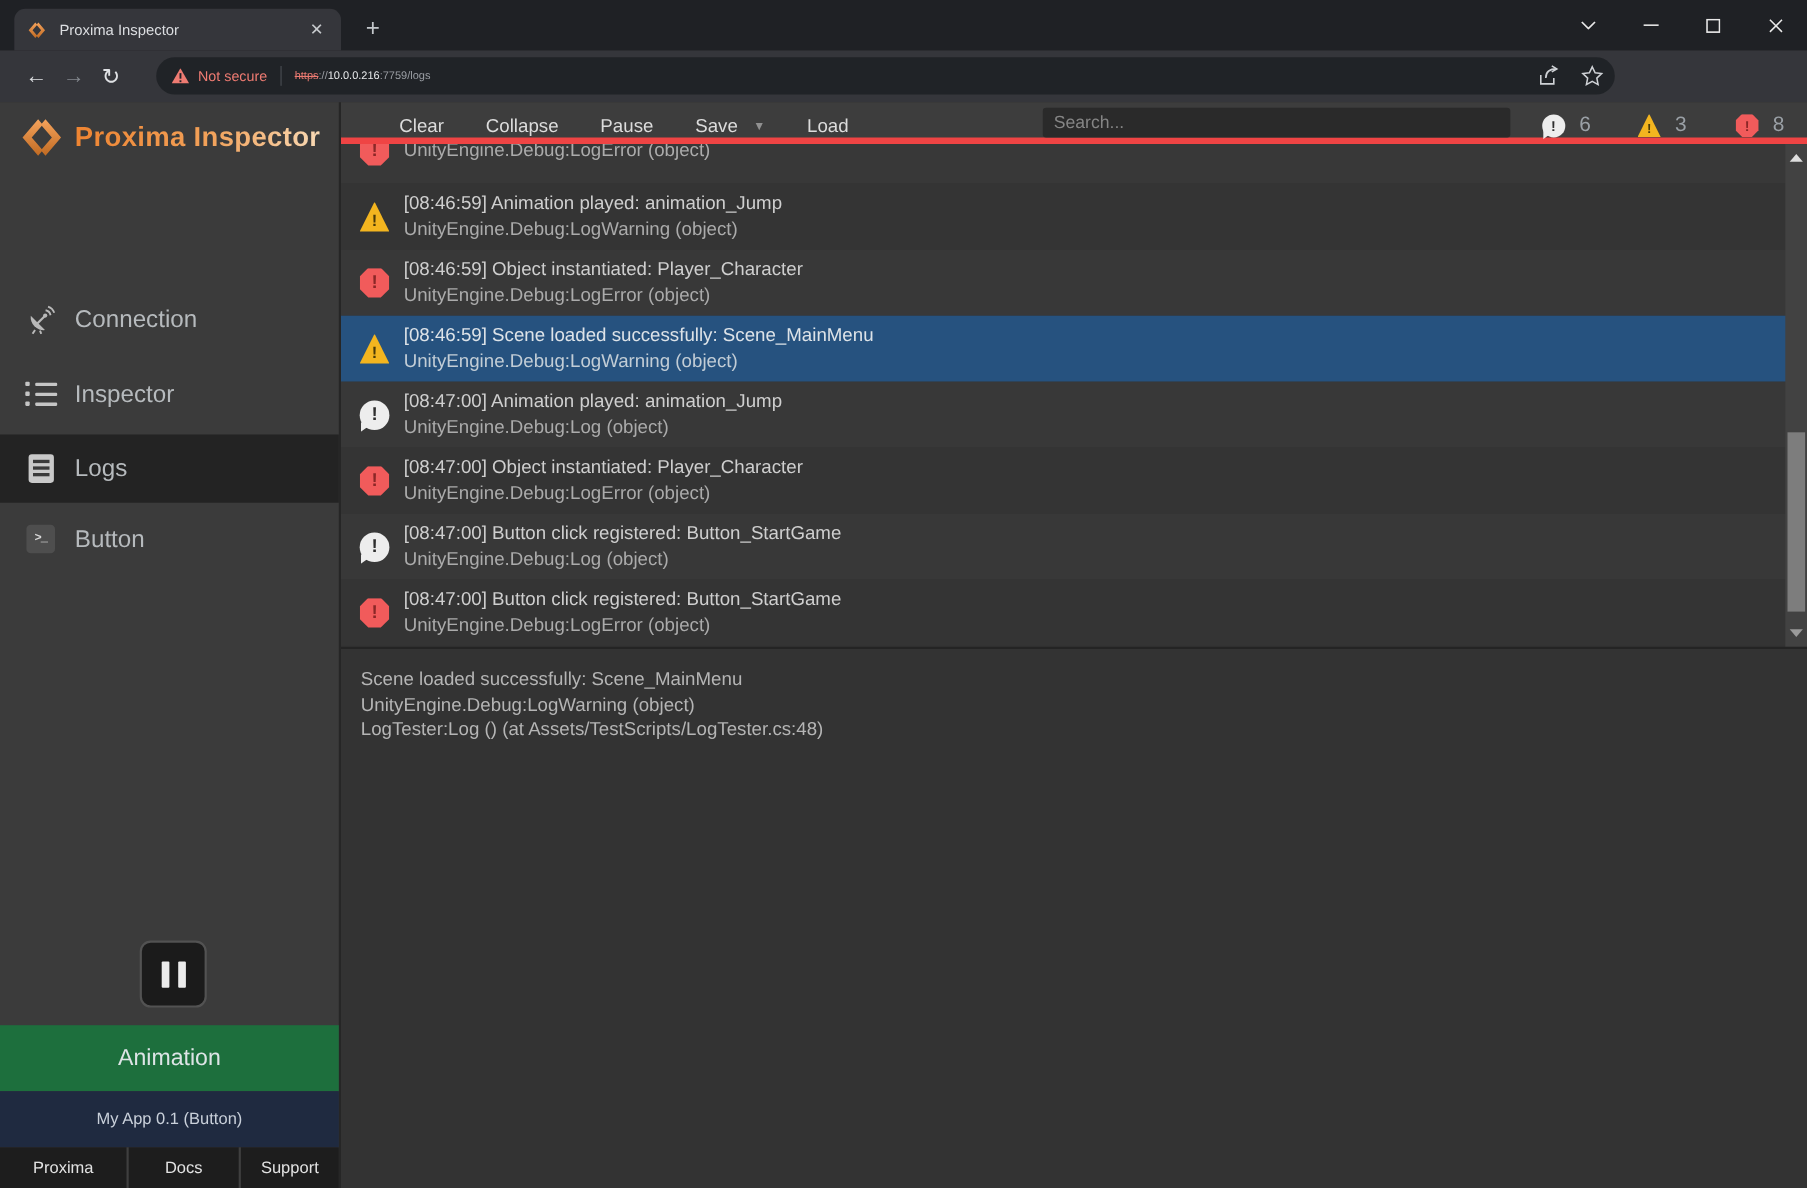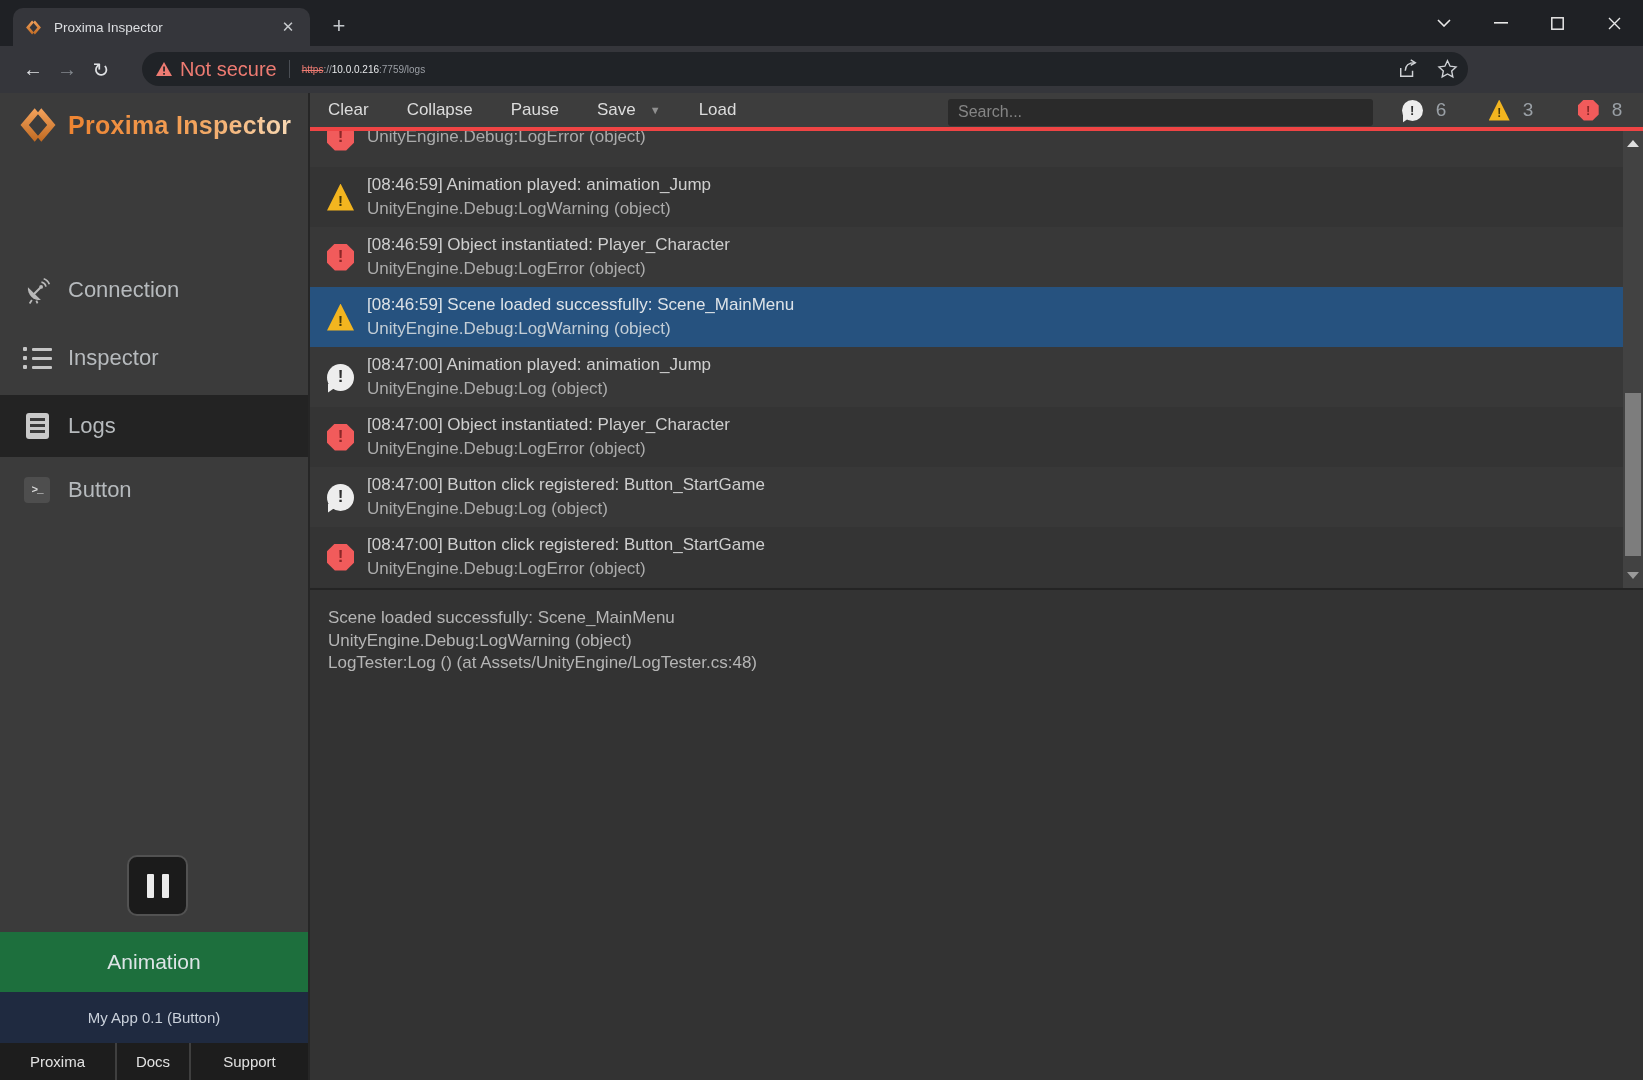--- a/index.html
+++ b/index.html
@@ -20,21 +20,21 @@
   .win-btn { width:57px; height:46px; display:flex; align-items:center; justify-content:center; color:#e8e8e8; }
 
   .chrome-toolbar { position:absolute; left:0; top:46px; width:1643px; height:47px; background:#35363b;
                     display:flex; align-items:center; }
   .nav-ico { width:34px; height:34px; display:flex; align-items:center; justify-content:center;
              font-size:20px; color:#dfe1e4; }
   .nav-ico.fwd { color:#84898f; }
   .omnibox { position:absolute; left:142px; top:6px; width:1326px; height:34px; border-radius:17px;
              background:#202327; display:flex; align-items:center; padding:0 10px 0 14px; }
   .omni-warn { margin-right:8px; }
-  .not-secure { color:#ee7b72; font-size:20px; margin-right:12px; }
+  .not-secure { color:#ee7b72; font-size:13px; margin-right:12px; }
   .omni-div { width:1px; height:18px; background:#4a4e54; margin-right:12px; }
   .url { font-size:10px; white-space:nowrap; flex:1; }
   .url .scheme { color:#ee7b72; text-decoration:line-through; }
   .url .dim { color:#9b9fa5; }
   .url .host { color:#e7e9eb; }
   .omni-actions { display:flex; align-items:center; gap:18px; margin-left:auto; }
   .ext-row { position:absolute; right:0; top:46px; height:47px; display:flex; align-items:center; gap:10px; padding-right:12px; }
   .ext-ico { width:30px; height:30px; display:flex; align-items:center; justify-content:center; }
   .avatar-circle { width:30px; height:30px; border-radius:50%; background:#262d36; display:flex;
                    align-items:center; justify-content:center; }
@@ -70,26 +70,26 @@
   .pause-btn { position:absolute; left:127px; top:762px; width:61px; height:61px; background:#1b1b1b;
                border:2px solid #525252; border-radius:10px; display:flex; align-items:center;
                justify-content:center; gap:8px; }
   .pause-btn i { width:7px; height:24px; background:#ececec; border-radius:1px; }
   .connected-bar { position:absolute; left:0; top:839px; width:100%; height:60px; background:#1d6f3d;
                    display:flex; align-items:center; justify-content:center; color:#dde4e6; font-size:21px; }
   .app-bar { position:absolute; left:0; top:899px; width:100%; height:51px; background:#1f2a40;
              display:flex; align-items:center; justify-content:center; color:#c9d0da; font-size:15px; }
   .side-footer { position:absolute; left:0; top:950px; width:100%; height:37px; background:#1d1d1d; display:flex; }
   .side-footer .cell { display:flex; align-items:center; justify-content:center; color:#e2e2e2; font-size:15px; }
-  .side-footer .c1 { width:115px; } .side-footer .c2 { width:72px;border-radius:12px; } .side-footer .c3 { flex:1; }
+  .side-footer .c1 { width:115px; } .side-footer .c2 { width:100px;border-radius:12px; } .side-footer .c3 { flex:1; }
   .side-footer .vdiv { width:2px; background:#3f3f3f; }
 
   
   .logtoolbar { position:absolute; left:0; top:0; width:100%; height:38px; background:#3d3d3d;
-                border-bottom:4px solid #ef4444; display:flex; align-items:center; }
+                border-bottom:6px solid #ef4444; display:flex; align-items:flex-end;padding-left:35px; }
   .tb-btn { display:flex; align-items:center; justify-content:center; padding:0 18px; color:#dcdcdc;
             font-size:17px; white-space:nowrap; }
   .tb-div { width:2px; background:#262626; }
   .save-caret { font-size:11px; color:#909090; margin-left:14px; }
   .tb-spacer { flex:1; }
   .search-input { width:425px; height:27px; margin:4px 8px 0 0; background:#2a2a2a; border:none; border-radius:3px;
                   color:#c9c9c9; font-size:16px; padding:0 10px; font-family:"Liberation Sans",sans-serif; outline:none; }
   .search-input::placeholder { color:#858585; }
   .count-cell { display:flex; align-items:center; justify-content:center; gap:13px; color:#9aa0a6; font-size:19px; }
   .cc-info { width:82px; } .cc-warn { width:88px; } .cc-err { width:86px; }
@@ -434,18 +434,18 @@
 
       <div class="vscroll">
         <span class="vs-up"></span>
         <span class="vs-thumb"></span>
         <span class="vs-down"></span>
       </div>
 
       <div class="detail">
         <div>Scene loaded successfully: Scene_MainMenu</div>
         <div>UnityEngine.Debug:LogWarning (object)</div>
-        <div>LogTester:Log () (at Assets/UnityEngine/LogTester.cs:48)</div>
+        <div>LogTester:Log () (at Assets/TestScripts/LogTester.cs:48)</div>
       </div>
 
     </div>
   </div>
 </div>
 
 </body></html>

